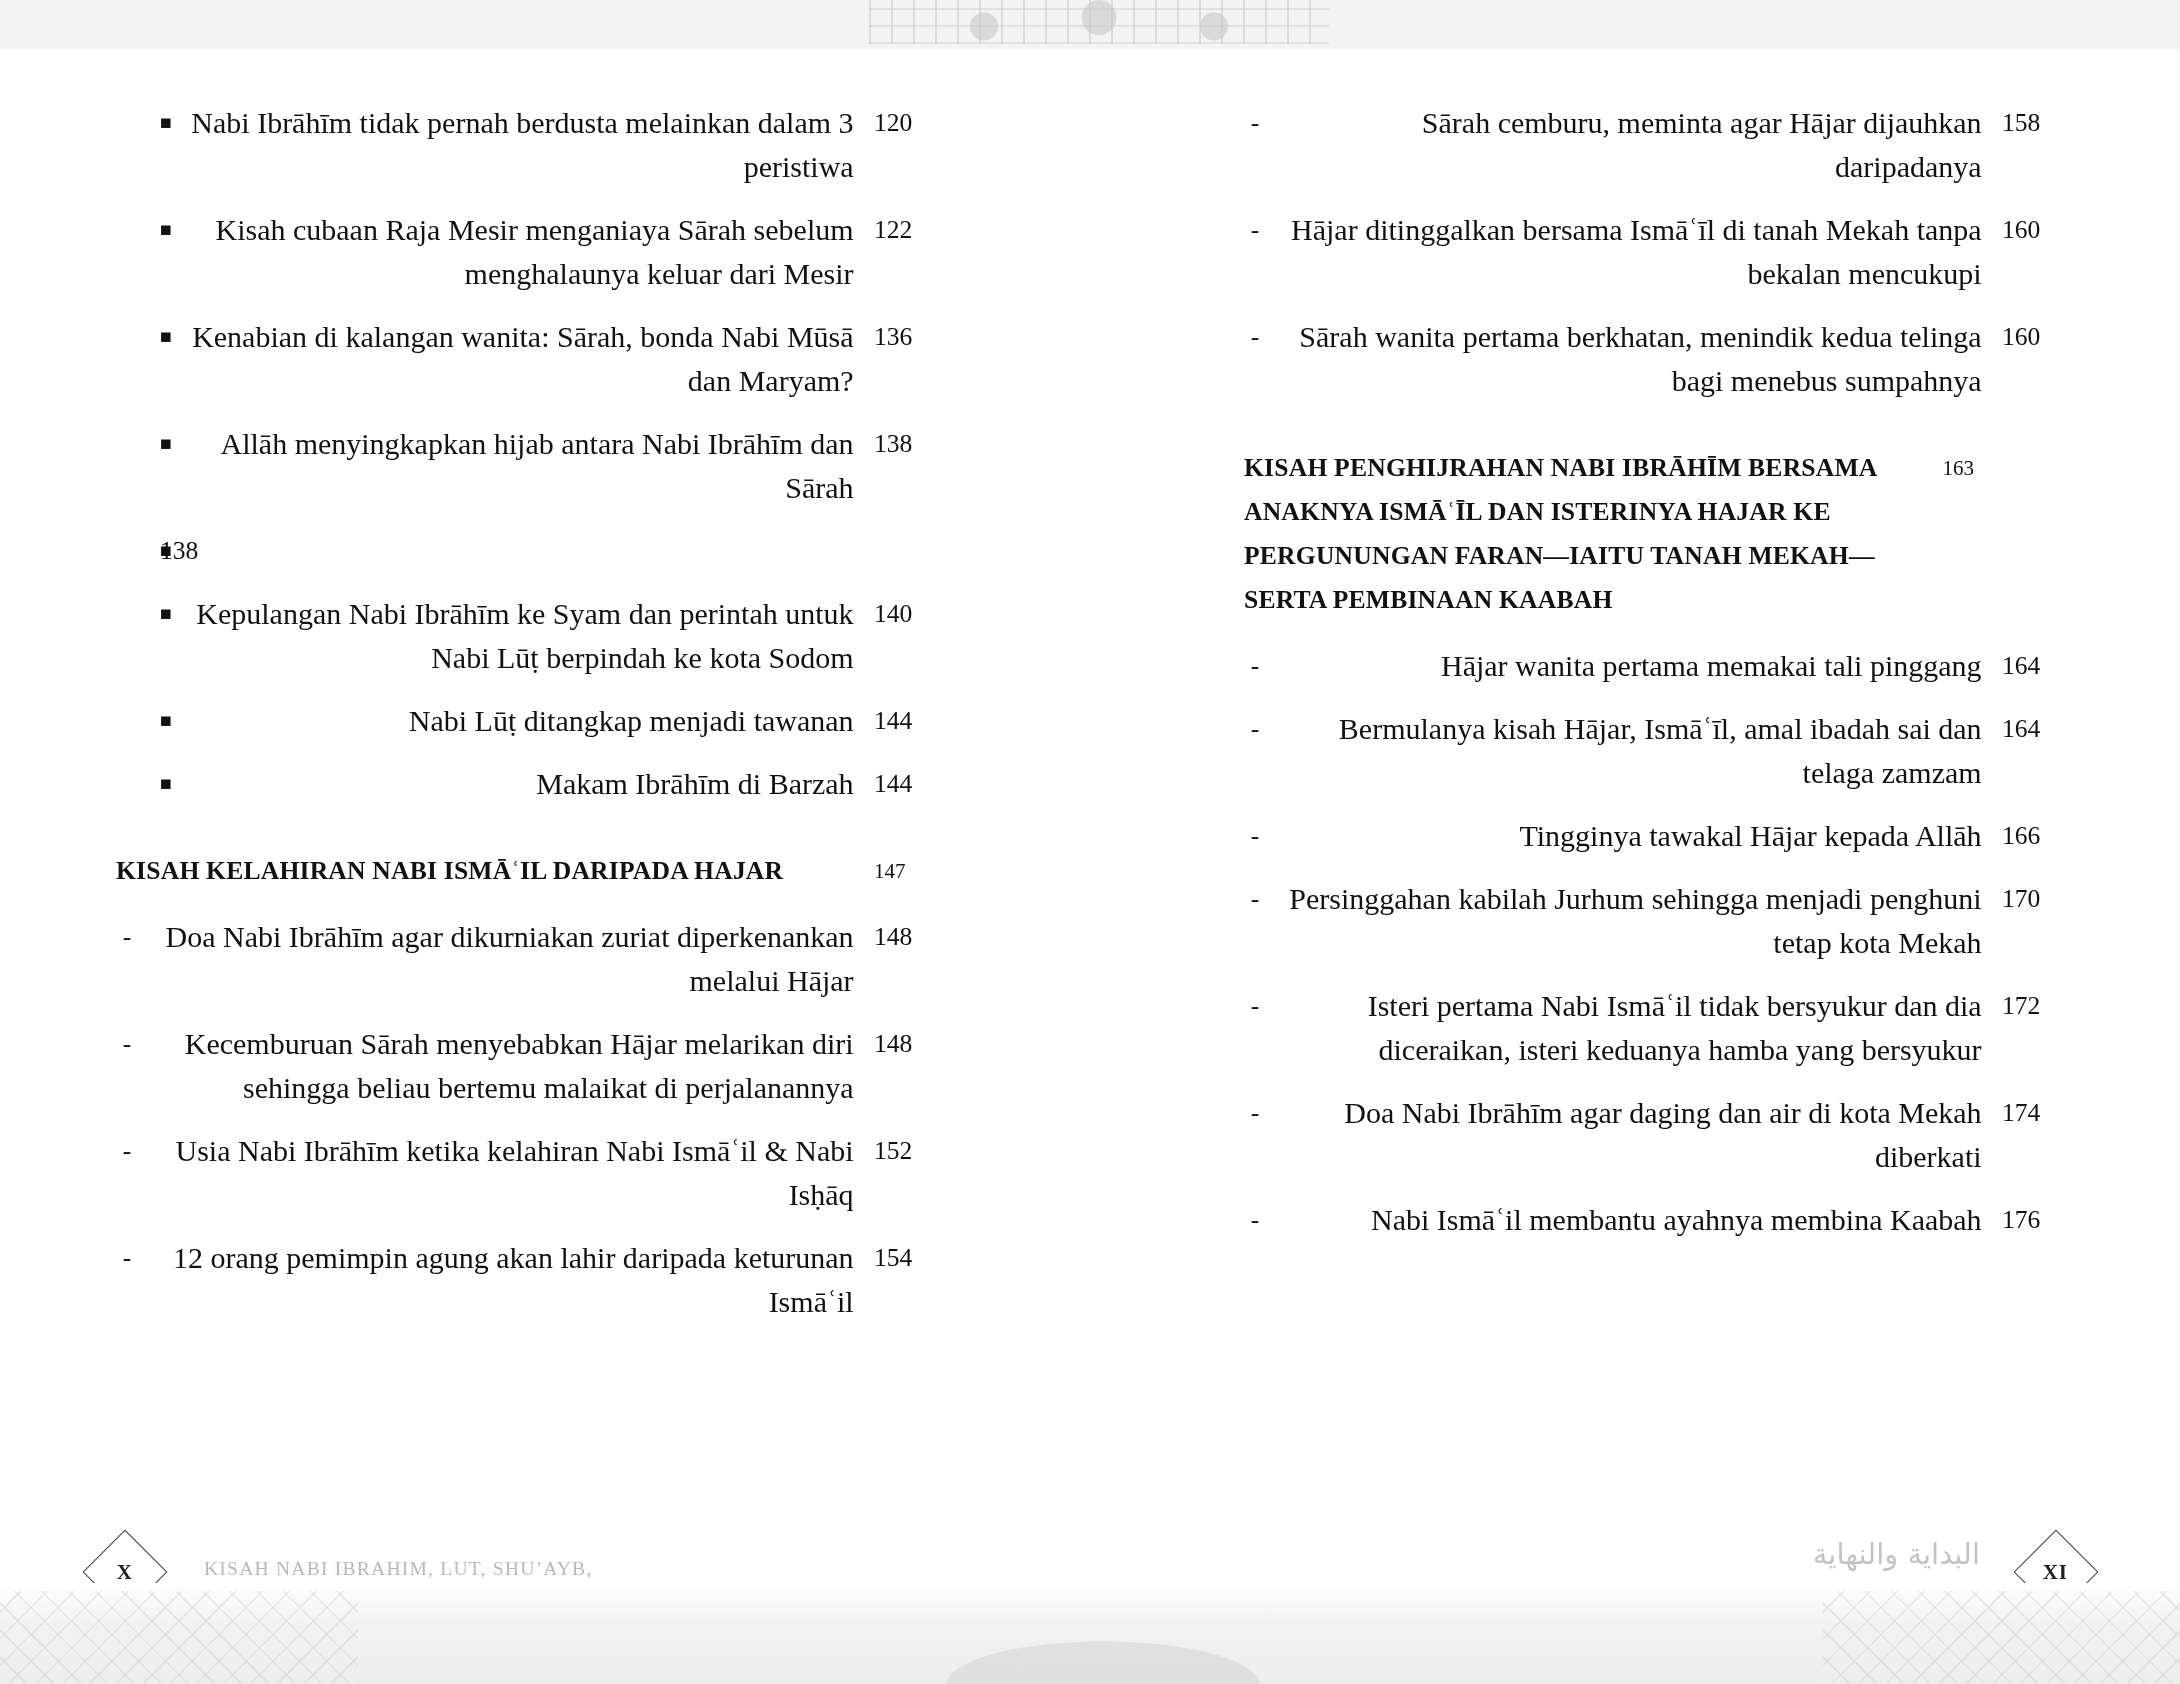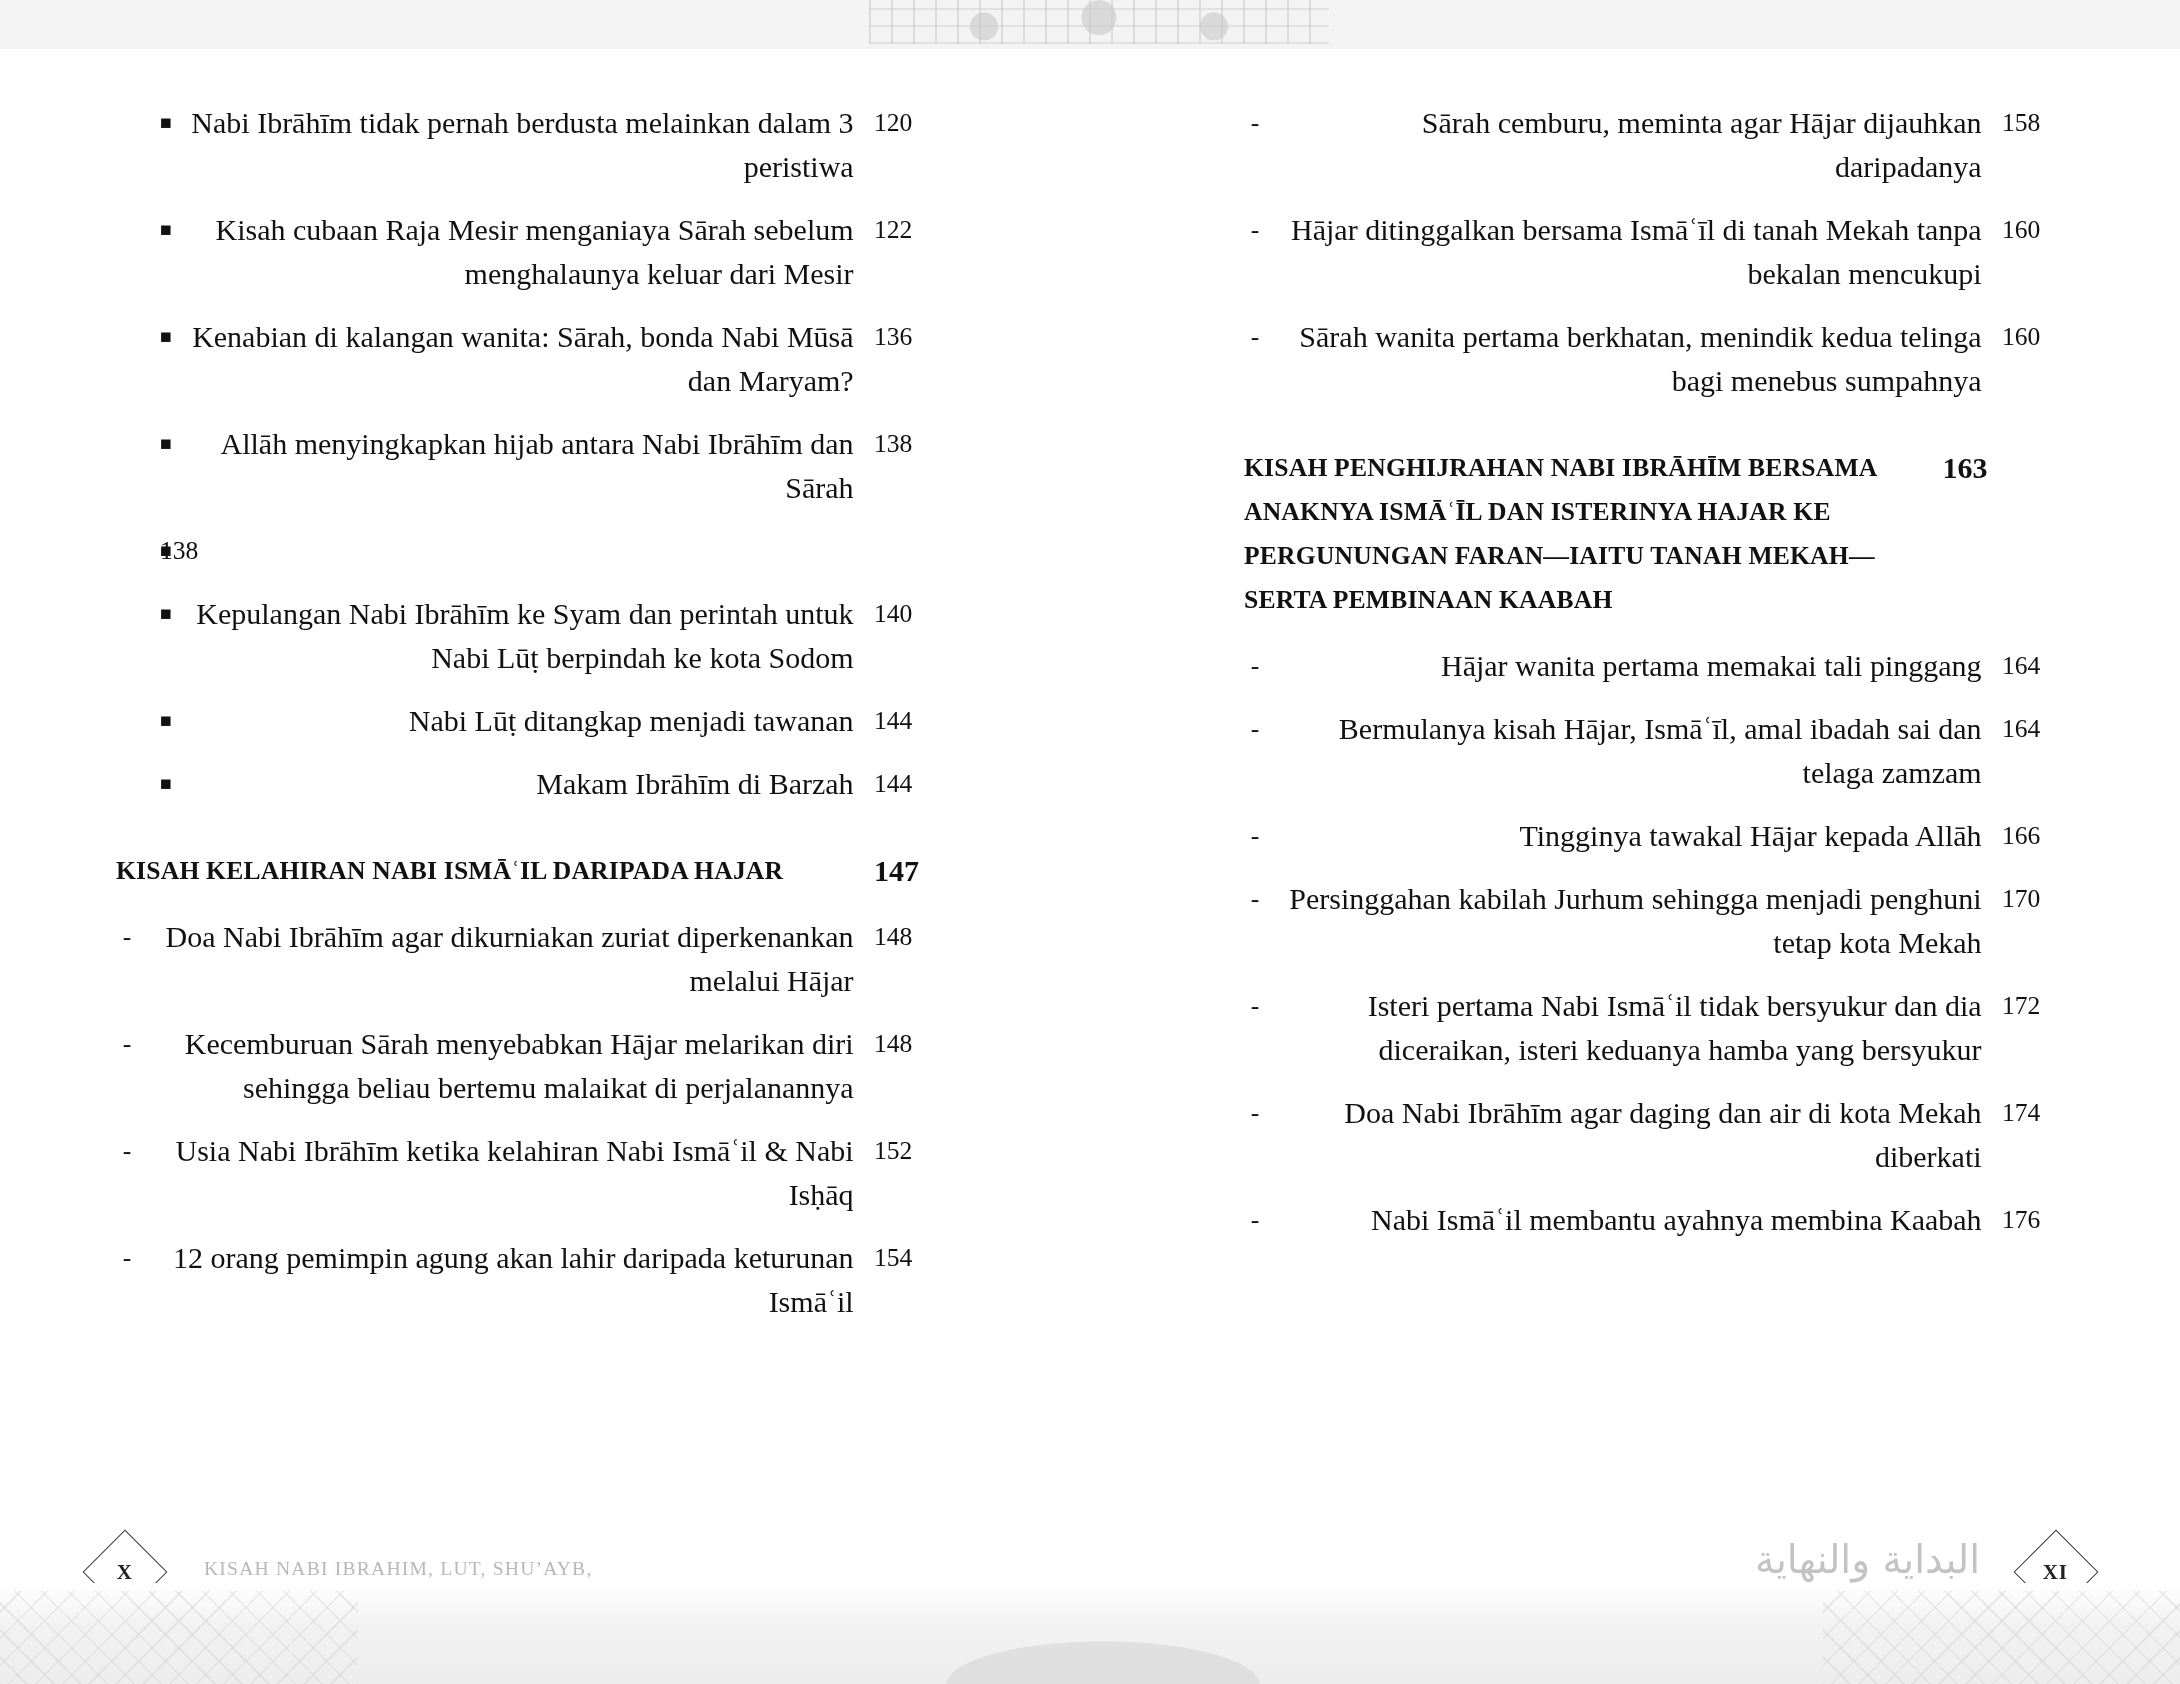--- a/index.html
+++ b/index.html
@@ -129,23 +129,23 @@
     flex: 1 1 auto;
     font-size: 25.6px;
     line-height: 44px;
     font-weight: bold;
     letter-spacing: 0.2px;
     padding-right: 25.6px;
   }
   .heading-row .page {
     flex: 0 0 94px;
     text-align: left;
-    font-size: 30px;
-    line-height: 44px;
-    font-weight: bold;
+    font-size: 21px;
+    line-height: 44px;
+    font-weight: normal;
   }
   .heading-row.indent-none .label { padding-left: 0; }
 
   
   .heading-row.big .label { max-width: 673px; }
 
   
   .footer {
     position: absolute;
     bottom: 61px;
@@ -186,21 +186,21 @@
     margin-top: 14px;
   }
   .footer-title .small {
     font-size: 11px;
     letter-spacing: 0.4px;
   }
   .footer-arabic {
     position: absolute;
     right: 201px;
     top: 6.8px;
-    font-size: 39px;
+    font-size: 29px;
     color: #c3c3c3;
     font-family: "DejaVu Sans", sans-serif;
     direction: rtl;
   }
 </style>
 </head>
 <body>
 
 <div class="top-band">
   <div class="top-motif"></div>

